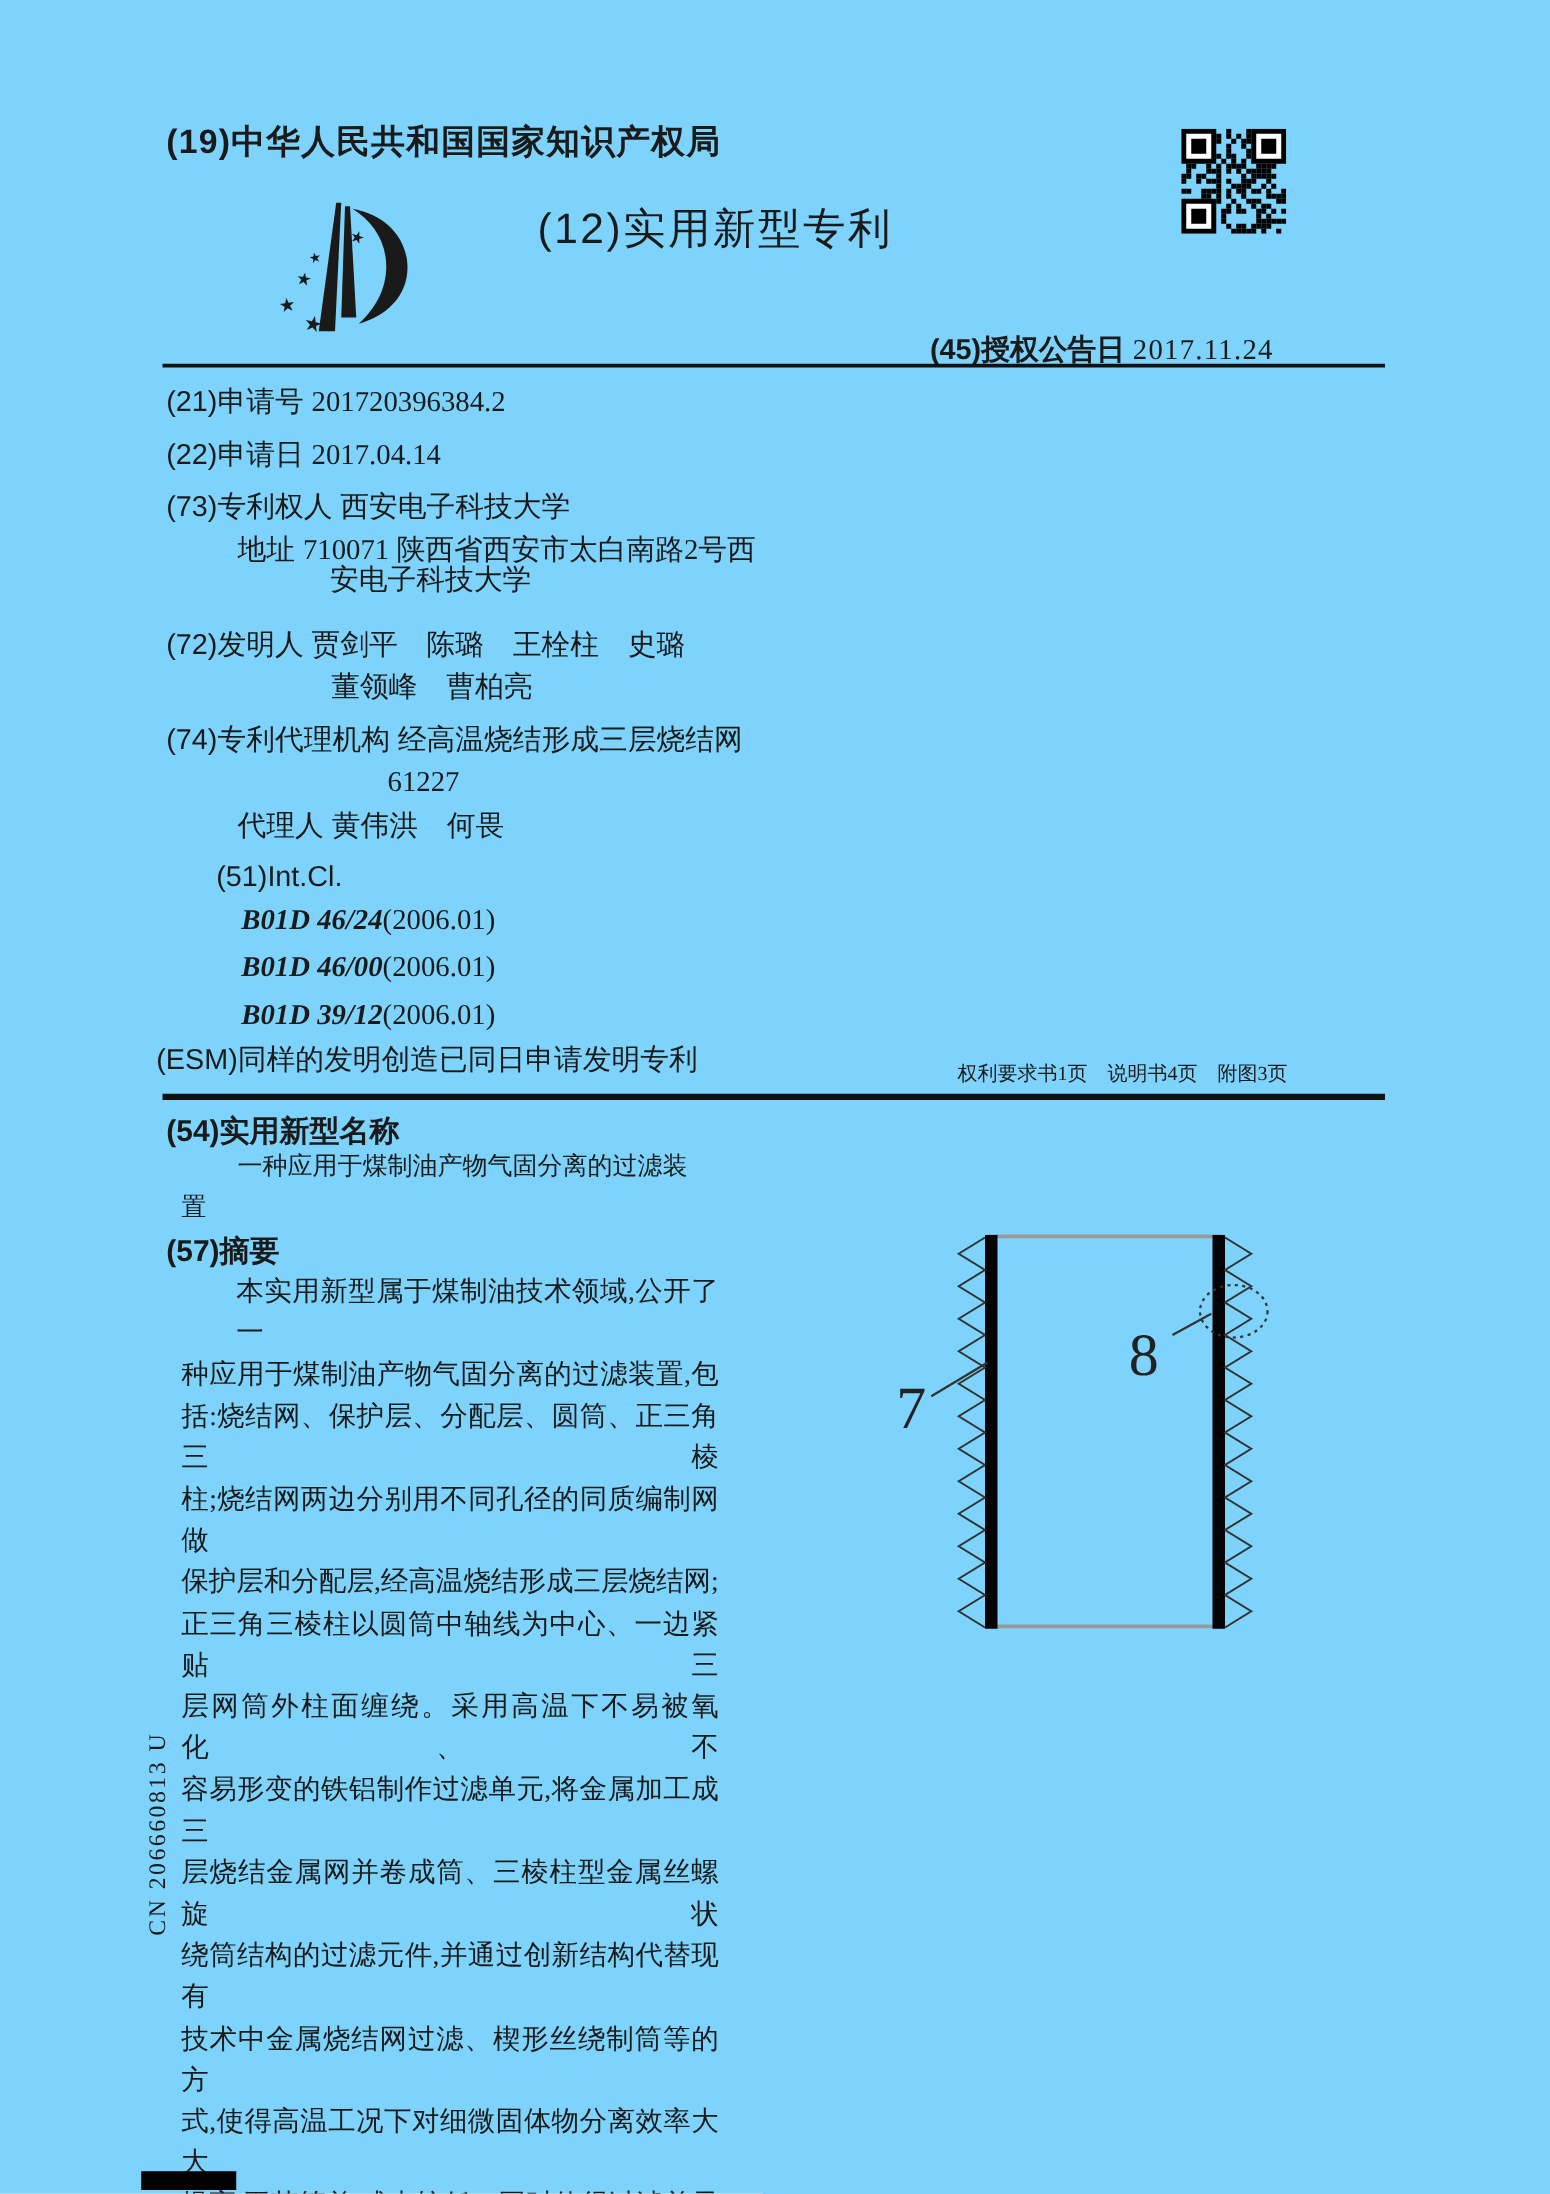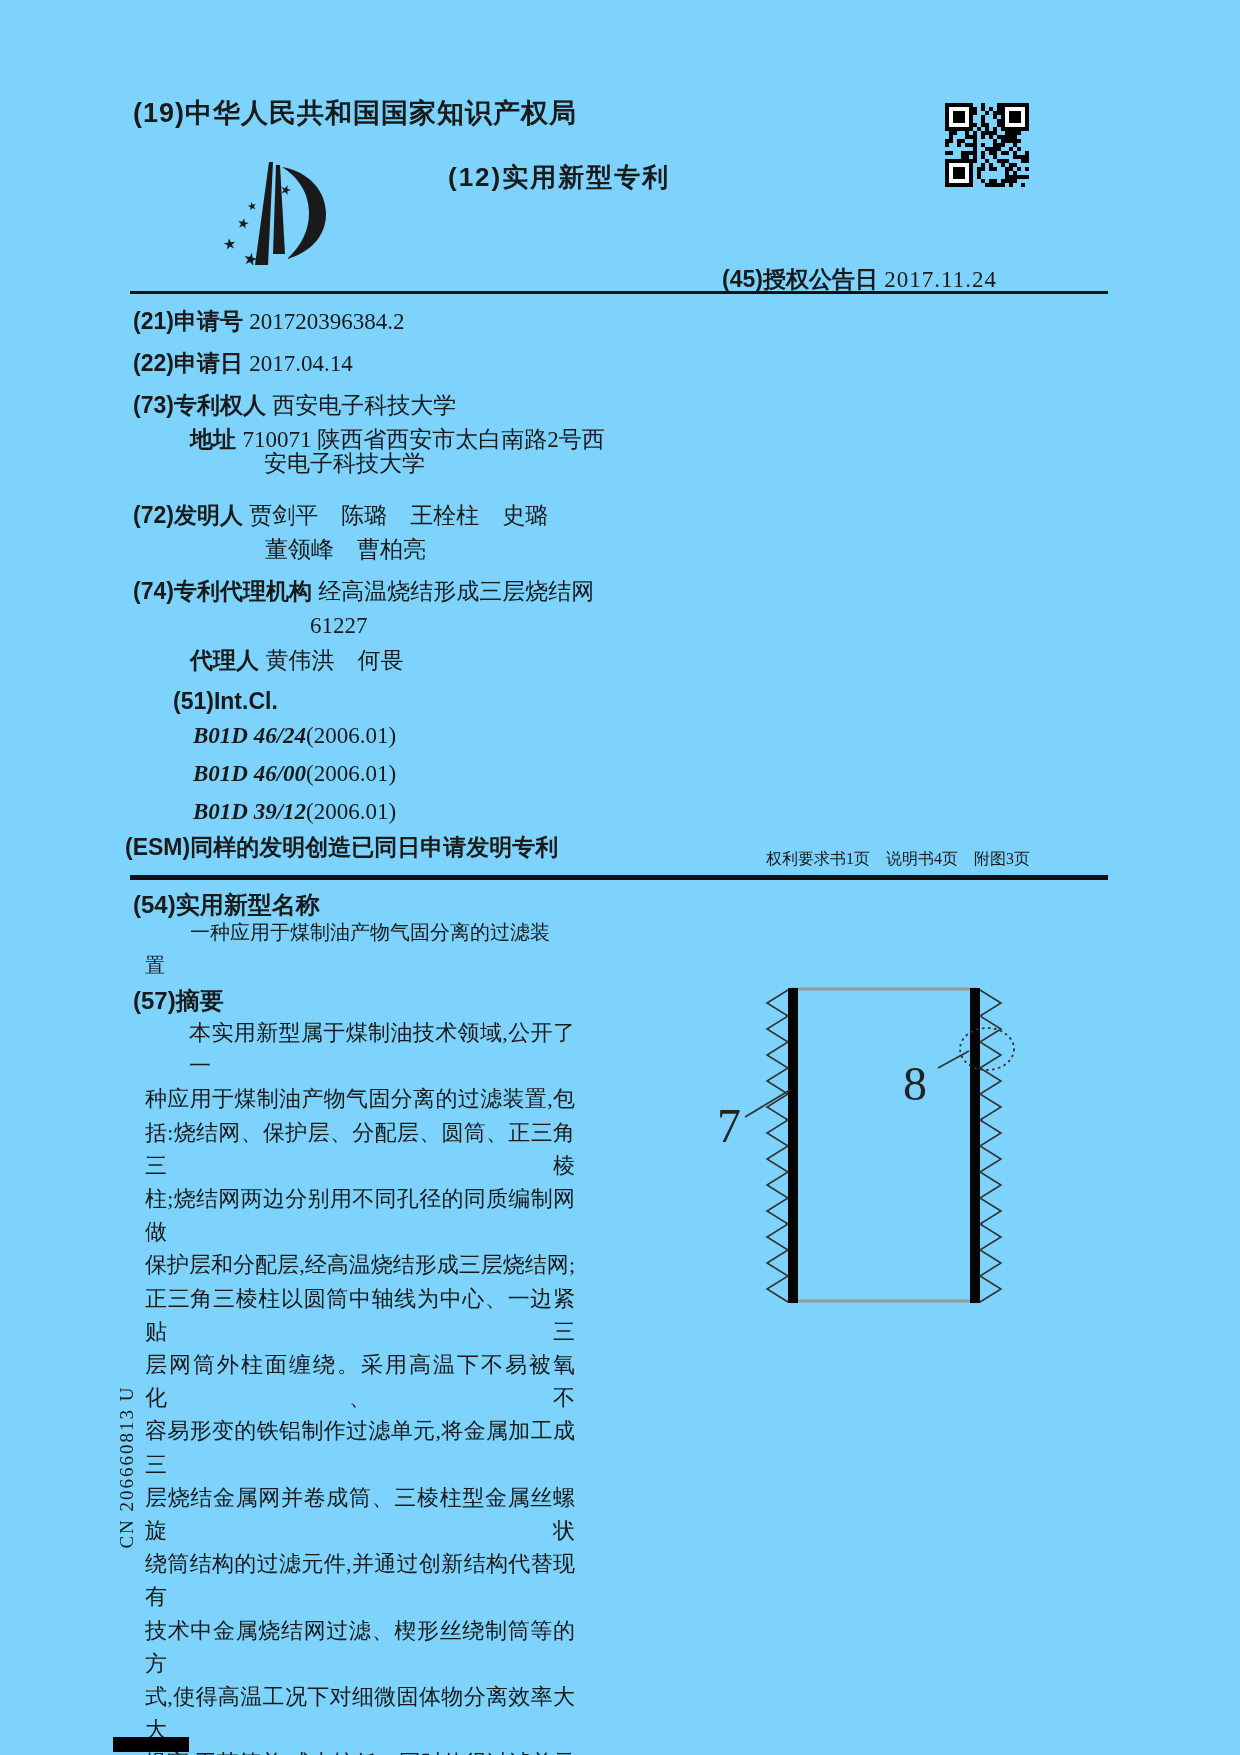--- a/index.html
+++ b/index.html
@@ -1,28 +1,28 @@
 <!DOCTYPE html>
 <html><head>
 <meta charset="utf-8">
 <style>
   html,body{margin:0;padding:0;background:#e8e8e8;}
   .page{position:relative;width:1240px;height:1755px;background:#7dd3fc;margin:0 auto;
         font-family:"Liberation Sans",sans-serif;color:#1a1a1a;overflow:hidden;}
   .abs{position:absolute;}
   .gothic{font-family:"Liberation Sans",sans-serif;}
   .office-line{left:133px;top:95px;font-size:27px;font-weight:600;letter-spacing:1px;}
-  .kind-title{left:448px;top:160px;font-size:26px;font-weight:700;letter-spacing:2px;}
+  .kind-title{left:430px;top:160px;font-size:34px;font-weight:400;letter-spacing:2px;}
   .publine{left:722px;font-size:23px;white-space:nowrap;}
   .publine .lab{font-weight:700;}
   .publine .val{font-family:"Liberation Serif",serif;letter-spacing:1px;}
   .rule1{left:130px;top:291px;width:978px;height:3px;background:#111;}
   .rule2{left:130px;top:875px;width:978px;height:5px;background:#111;}
   .bib{font-size:23px;white-space:nowrap;}
-  .bib .lab{font-weight:700;}
+  .bib .lab{font-weight:400;}
   .bib .val{font-family:"Liberation Serif",serif;}
   .intcl{font-size:23px;white-space:nowrap;font-family:"Liberation Serif",serif;}
   .intcl .code{font-style:italic;font-weight:700;}
   .pages{font-size:16px;font-family:"Liberation Serif",serif;}
   .sec-label{font-size:24px;font-weight:700;}
   .name-line{font-size:20px;font-family:"Liberation Serif",serif;}
   .abstract{left:145px;top:1016px;width:430px;font-size:22px;line-height:33.2px;
             font-family:"Liberation Serif",serif;}
   .abstract .ln{text-align:justify;text-align-last:justify;}
   .abstract .ln.indent{padding-left:44px;width:386px;}
@@ -198,21 +198,21 @@
     <g fill="#1a1a1a">
       <polygon points="84,0 88,0 83,103 70,103"></polygon>
       <polygon points="91,3 95,3 100,92 88,92"></polygon>
     </g>
     <path fill="#1a1a1a" d="M 97,5 C 125,10 141,30 141,52 C 141,75 124,91 102,97
          C 115,85 124,70 124,51 C 124,31 113,15 97,5 Z"></path>
   </svg>
 
   <div class="abs kind-title gothic">(12)实用新型专利</div>
 
-  <div class="abs publine" style="top:264px;">
+  <div class="abs publine" style="top:264px;margin-left:22px;">
     <span class="lab">(45)授权公告日</span>
     <span class="val">2017.11.24</span>
   </div>
 
   <div class="abs rule1"></div>
 
   <div class="abs bib" style="left:133px;top:306px;">
     <span class="lab">(21)申请号</span>
     <span class="val">201720396384.2</span>
   </div>

